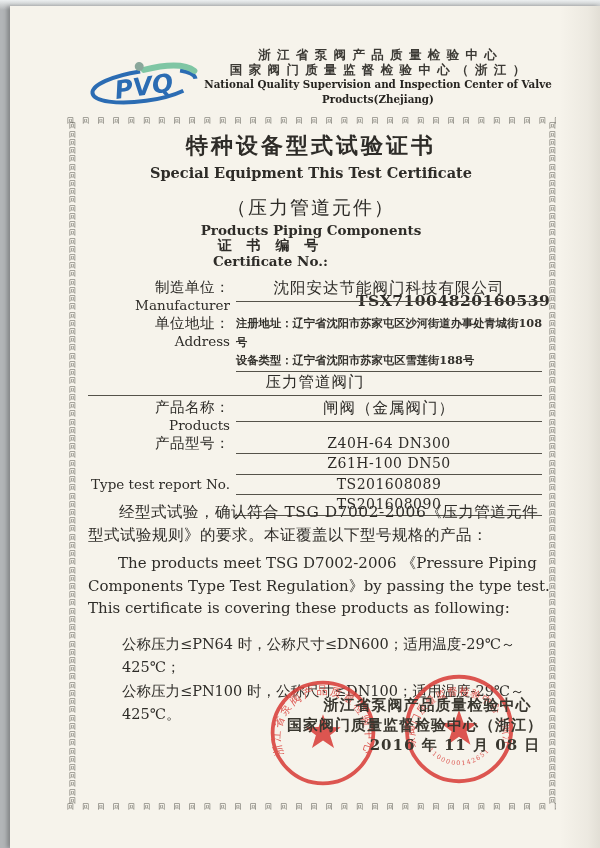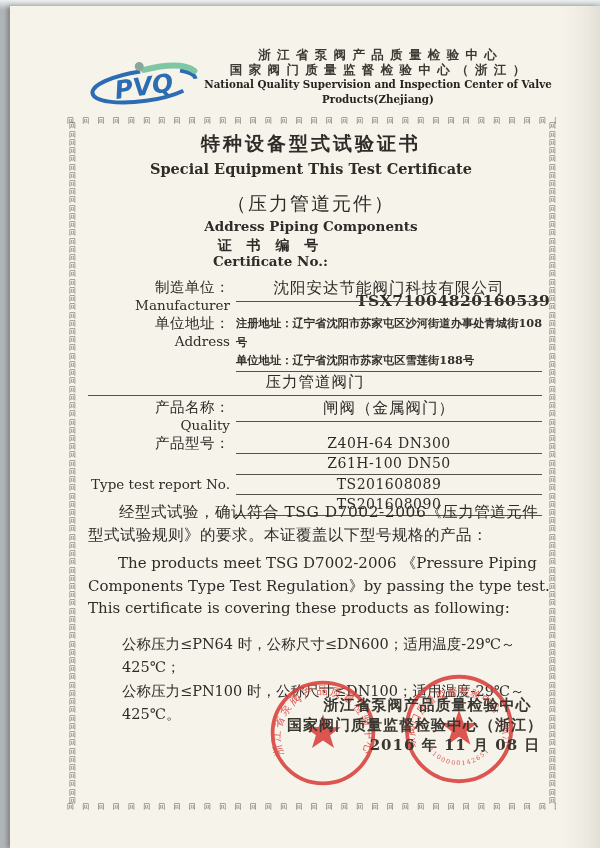--- a/index.html
+++ b/index.html
@@ -18,21 +18,21 @@
   .org-block{left:203px;top:48px;width:350px;text-align:center;line-height:14.5px;}
   .org-cn{font-size:12.5px;font-weight:bold;letter-spacing:1px;color:#3b3934;}
   .org-en{font-size:10.3px;font-weight:bold;color:#262420;}
   
   .meander-h{left:67px;width:489px;height:11px;overflow:hidden;font-size:7px;letter-spacing:3px;
              color:var(--border-ink);opacity:.85;line-height:10px;white-space:nowrap;font-family:"DejaVu Sans",sans-serif;}
   .meander-v{top:117px;height:688px;width:11px;overflow:hidden;font-size:7px;color:var(--border-ink);opacity:.85;
              writing-mode:vertical-rl;letter-spacing:3px;line-height:10px;white-space:nowrap;font-family:"DejaVu Sans",sans-serif;}
   
   .title-block{left:70px;top:131px;width:482px;text-align:center;}
-  .t-cn{font-size:19px;font-weight:bold;letter-spacing:3px;}
+  .t-cn{font-size:22px;font-weight:bold;letter-spacing:3px;}
   .t-en{font-size:14.5px;font-weight:bold;margin-top:3px;}
   .t-sub-cn{font-size:19px;margin-top:14px;letter-spacing:2px;}
   .t-sub-en{font-size:13.5px;font-weight:bold;margin-top:1px;}
   
   .certno-label{left:213px;top:238px;text-align:center;}
   .cn-zh{font-size:14px;font-weight:bold;letter-spacing:5px;line-height:15px;}
   .cn-en{font-size:13.5px;font-weight:bold;line-height:17px;}
   .cn-val{left:356px;top:247px;font-size:15.5px;font-weight:600;letter-spacing:.5px;margin-top:44px;}
   
   #fields{left:88px;top:278px;width:454px;}
@@ -79,21 +79,21 @@
 
   <div class="abs meander-h meander" style="top:116px;">回 回 回 回 回 回 回 回 回 回 回 回 回 回 回 回 回 回 回 回 回 回 回 回 回 回 回 回 回 回 回 回 回 回 回 回 回 回 回 回 回 回 回 回 回 回 回 回 回 回 回 回 回 回 回 回 回 回 回 回 回 回 回 回 回 回 回 回 回 回 回 回 回 回 回 回 回 回 回 回 回 回 回 回 回 回 回 回 回 回</div>
   <div class="abs meander-h meander" style="top:802px;">回 回 回 回 回 回 回 回 回 回 回 回 回 回 回 回 回 回 回 回 回 回 回 回 回 回 回 回 回 回 回 回 回 回 回 回 回 回 回 回 回 回 回 回 回 回 回 回 回 回 回 回 回 回 回 回 回 回 回 回 回 回 回 回 回 回 回 回 回 回 回 回 回 回 回 回 回 回 回 回 回 回 回 回 回 回 回 回 回 回</div>
   <div class="abs meander-v meander" style="left:66px;">回 回 回 回 回 回 回 回 回 回 回 回 回 回 回 回 回 回 回 回 回 回 回 回 回 回 回 回 回 回 回 回 回 回 回 回 回 回 回 回 回 回 回 回 回 回 回 回 回 回 回 回 回 回 回 回 回 回 回 回 回 回 回 回 回 回 回 回 回 回 回 回 回 回 回 回 回 回 回 回 回 回 回 回 回 回 回 回 回 回</div>
   <div class="abs meander-v meander" style="left:546px;">回 回 回 回 回 回 回 回 回 回 回 回 回 回 回 回 回 回 回 回 回 回 回 回 回 回 回 回 回 回 回 回 回 回 回 回 回 回 回 回 回 回 回 回 回 回 回 回 回 回 回 回 回 回 回 回 回 回 回 回 回 回 回 回 回 回 回 回 回 回 回 回 回 回 回 回 回 回 回 回 回 回 回 回 回 回 回 回 回 回</div>
 
   <div class="abs title-block">
     <div class="t-cn">特种设备型式试验证书</div>
     <div class="t-en">Special Equipment This Test Certificate</div>
     <div class="t-sub-cn">（压力管道元件）</div>
-    <div class="t-sub-en">Address Piping Components</div>
+    <div class="t-sub-en">Products Piping Components</div>
   </div>
 
   <div class="abs certno-label">
     <div class="cn-zh">证 书 编 号</div>
     <div class="cn-en">Certificate No.:</div>
   </div>
   <div class="abs cn-val">TSX71004820160539</div>
 
   <div class="abs" id="fields">
       <div class="field-row style-single">
@@ -105,32 +105,32 @@
           <div class="vline">沈阳安达节能阀门科技有限公司</div>
         </div>
       </div>
       <div class="field-row style-address">
         <div class="f-label">
           <div class="zh">单位地址：</div>
           <div class="en">Address</div>
         </div>
         <div class="f-value">
           <div class="sm">注册地址：辽宁省沈阳市苏家屯区沙河街道办事处青城街108号</div>
-          <div class="sm">单位地址：辽宁省沈阳市苏家屯区雪莲街188号</div>
+          <div class="sm">设备类型：辽宁省沈阳市苏家屯区雪莲街188号</div>
         </div>
       </div>
       <div class="field-row style-single">
         <div class="f-value">
           <div class="vline">压力管道阀门</div>
         </div>
       </div>
       <div class="field-row style-single">
         <div class="f-label">
           <div class="zh">产品名称：</div>
-          <div class="en">Quality</div>
+          <div class="en">Products</div>
         </div>
         <div class="f-value">
           <div class="vline">闸阀（金属阀门）</div>
         </div>
       </div>
       <div class="field-row style-double">
         <div class="f-label">
           <div class="zh">产品型号：</div>
         </div>
         <div class="f-value">

